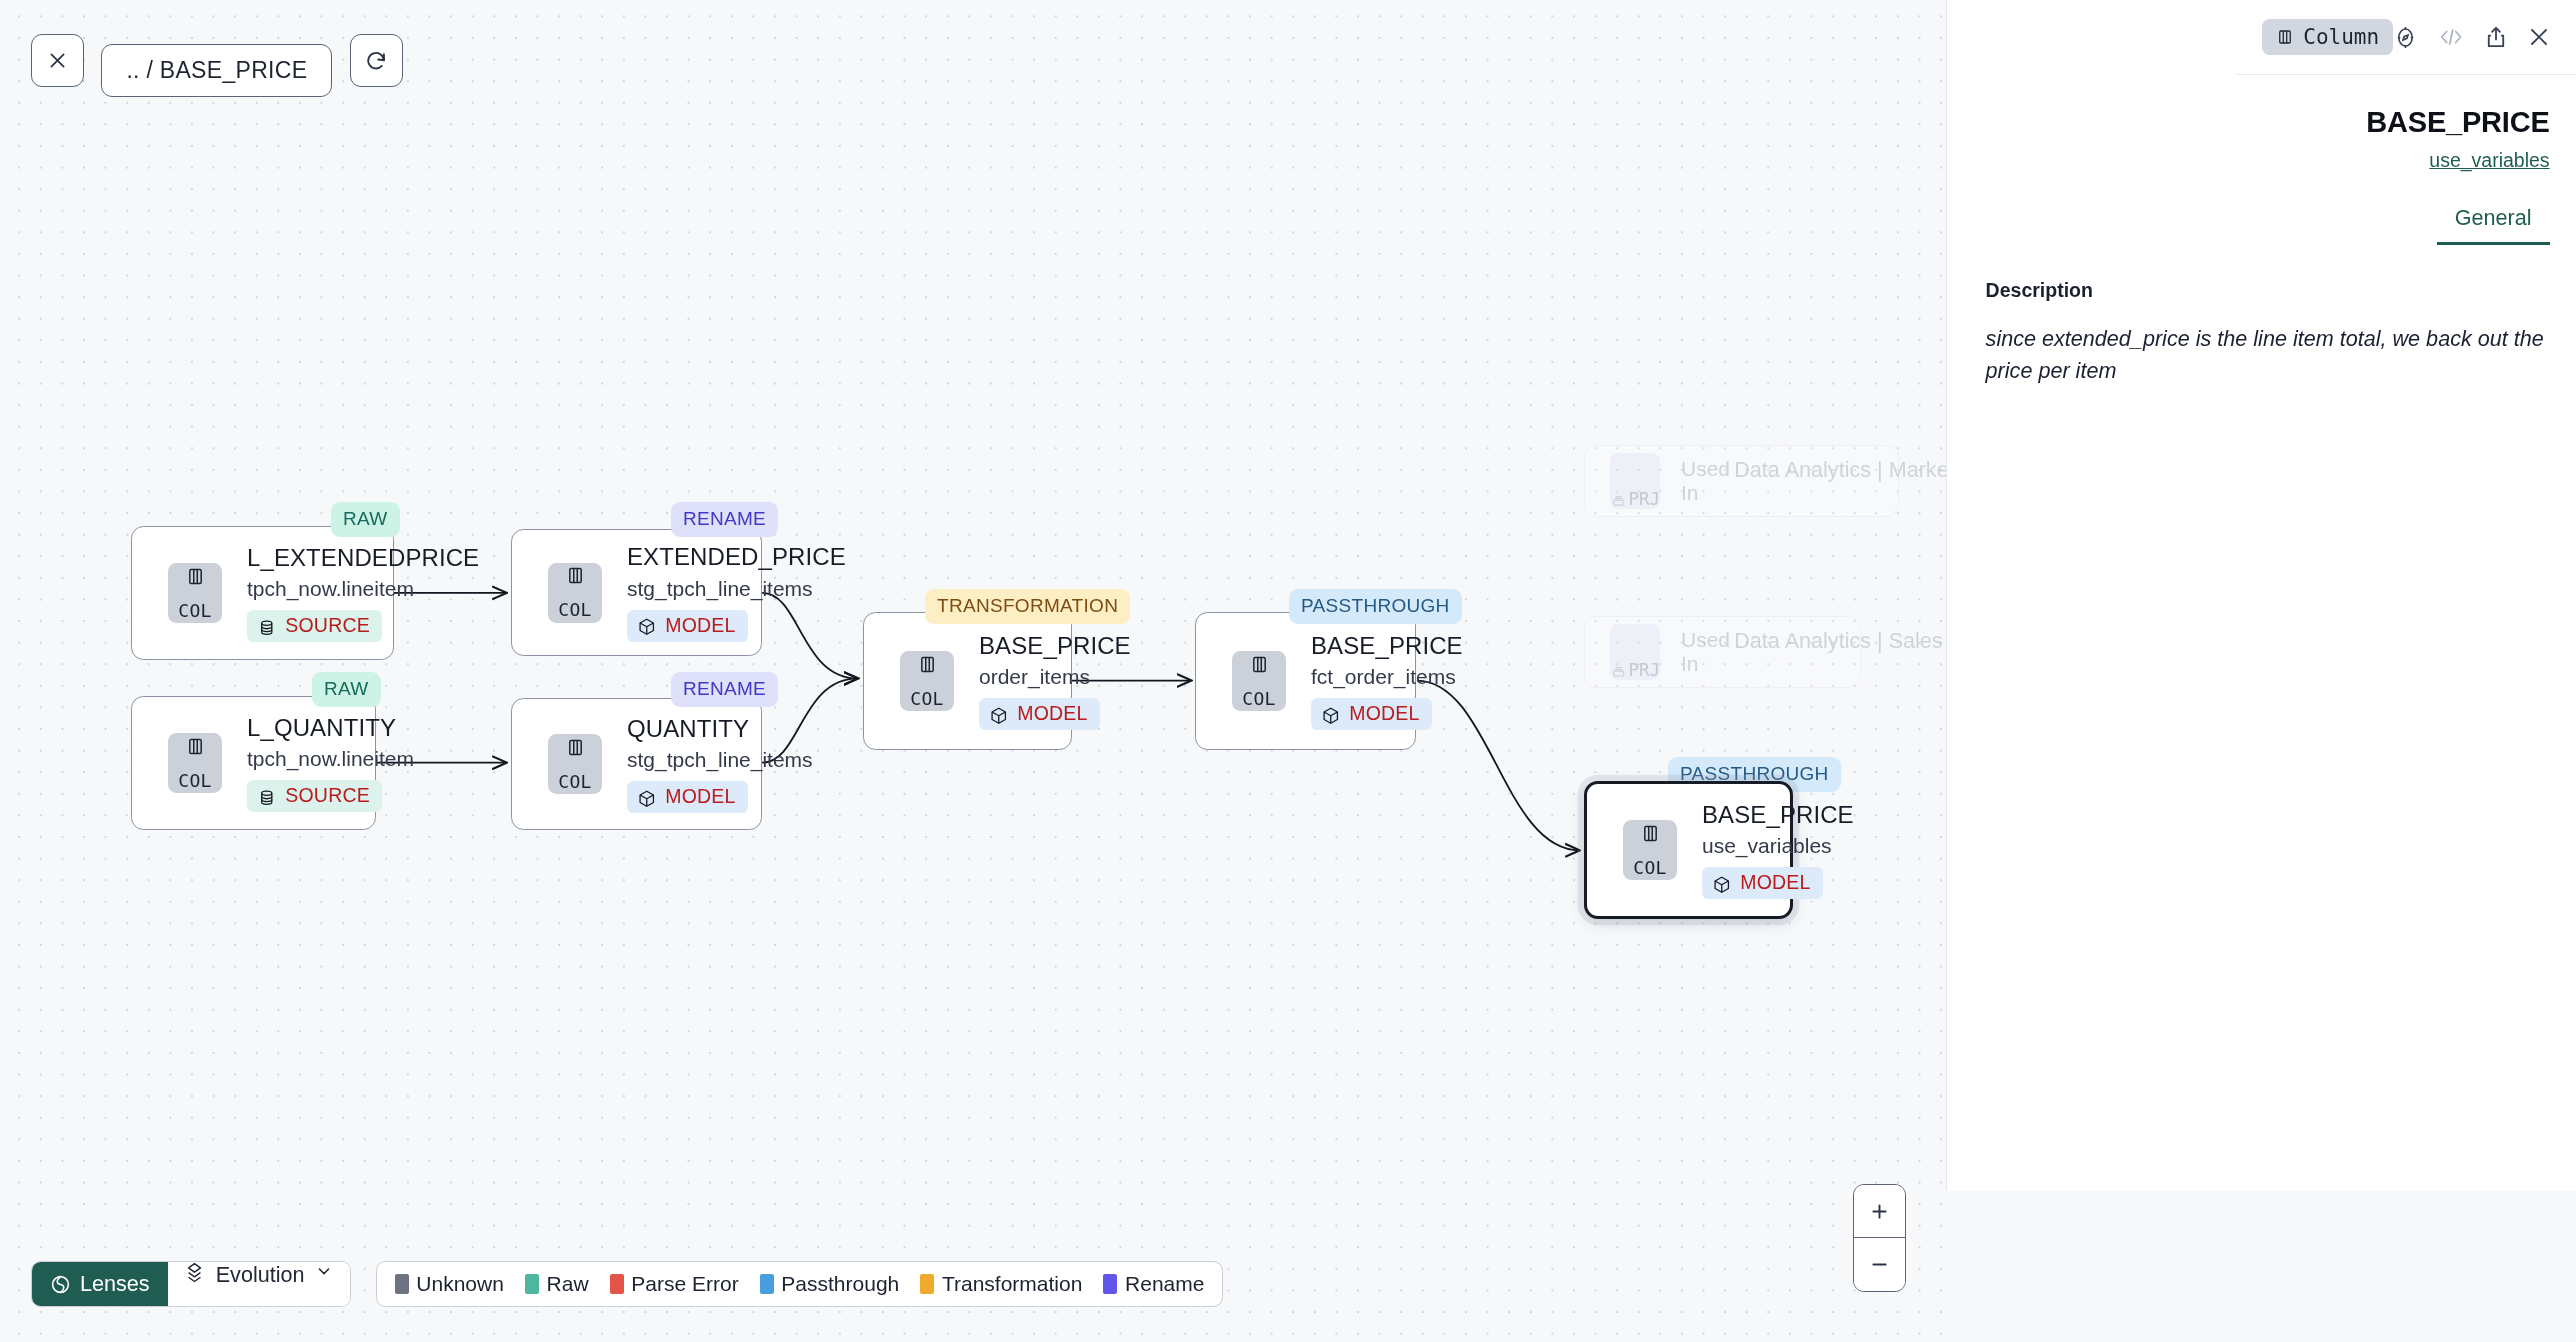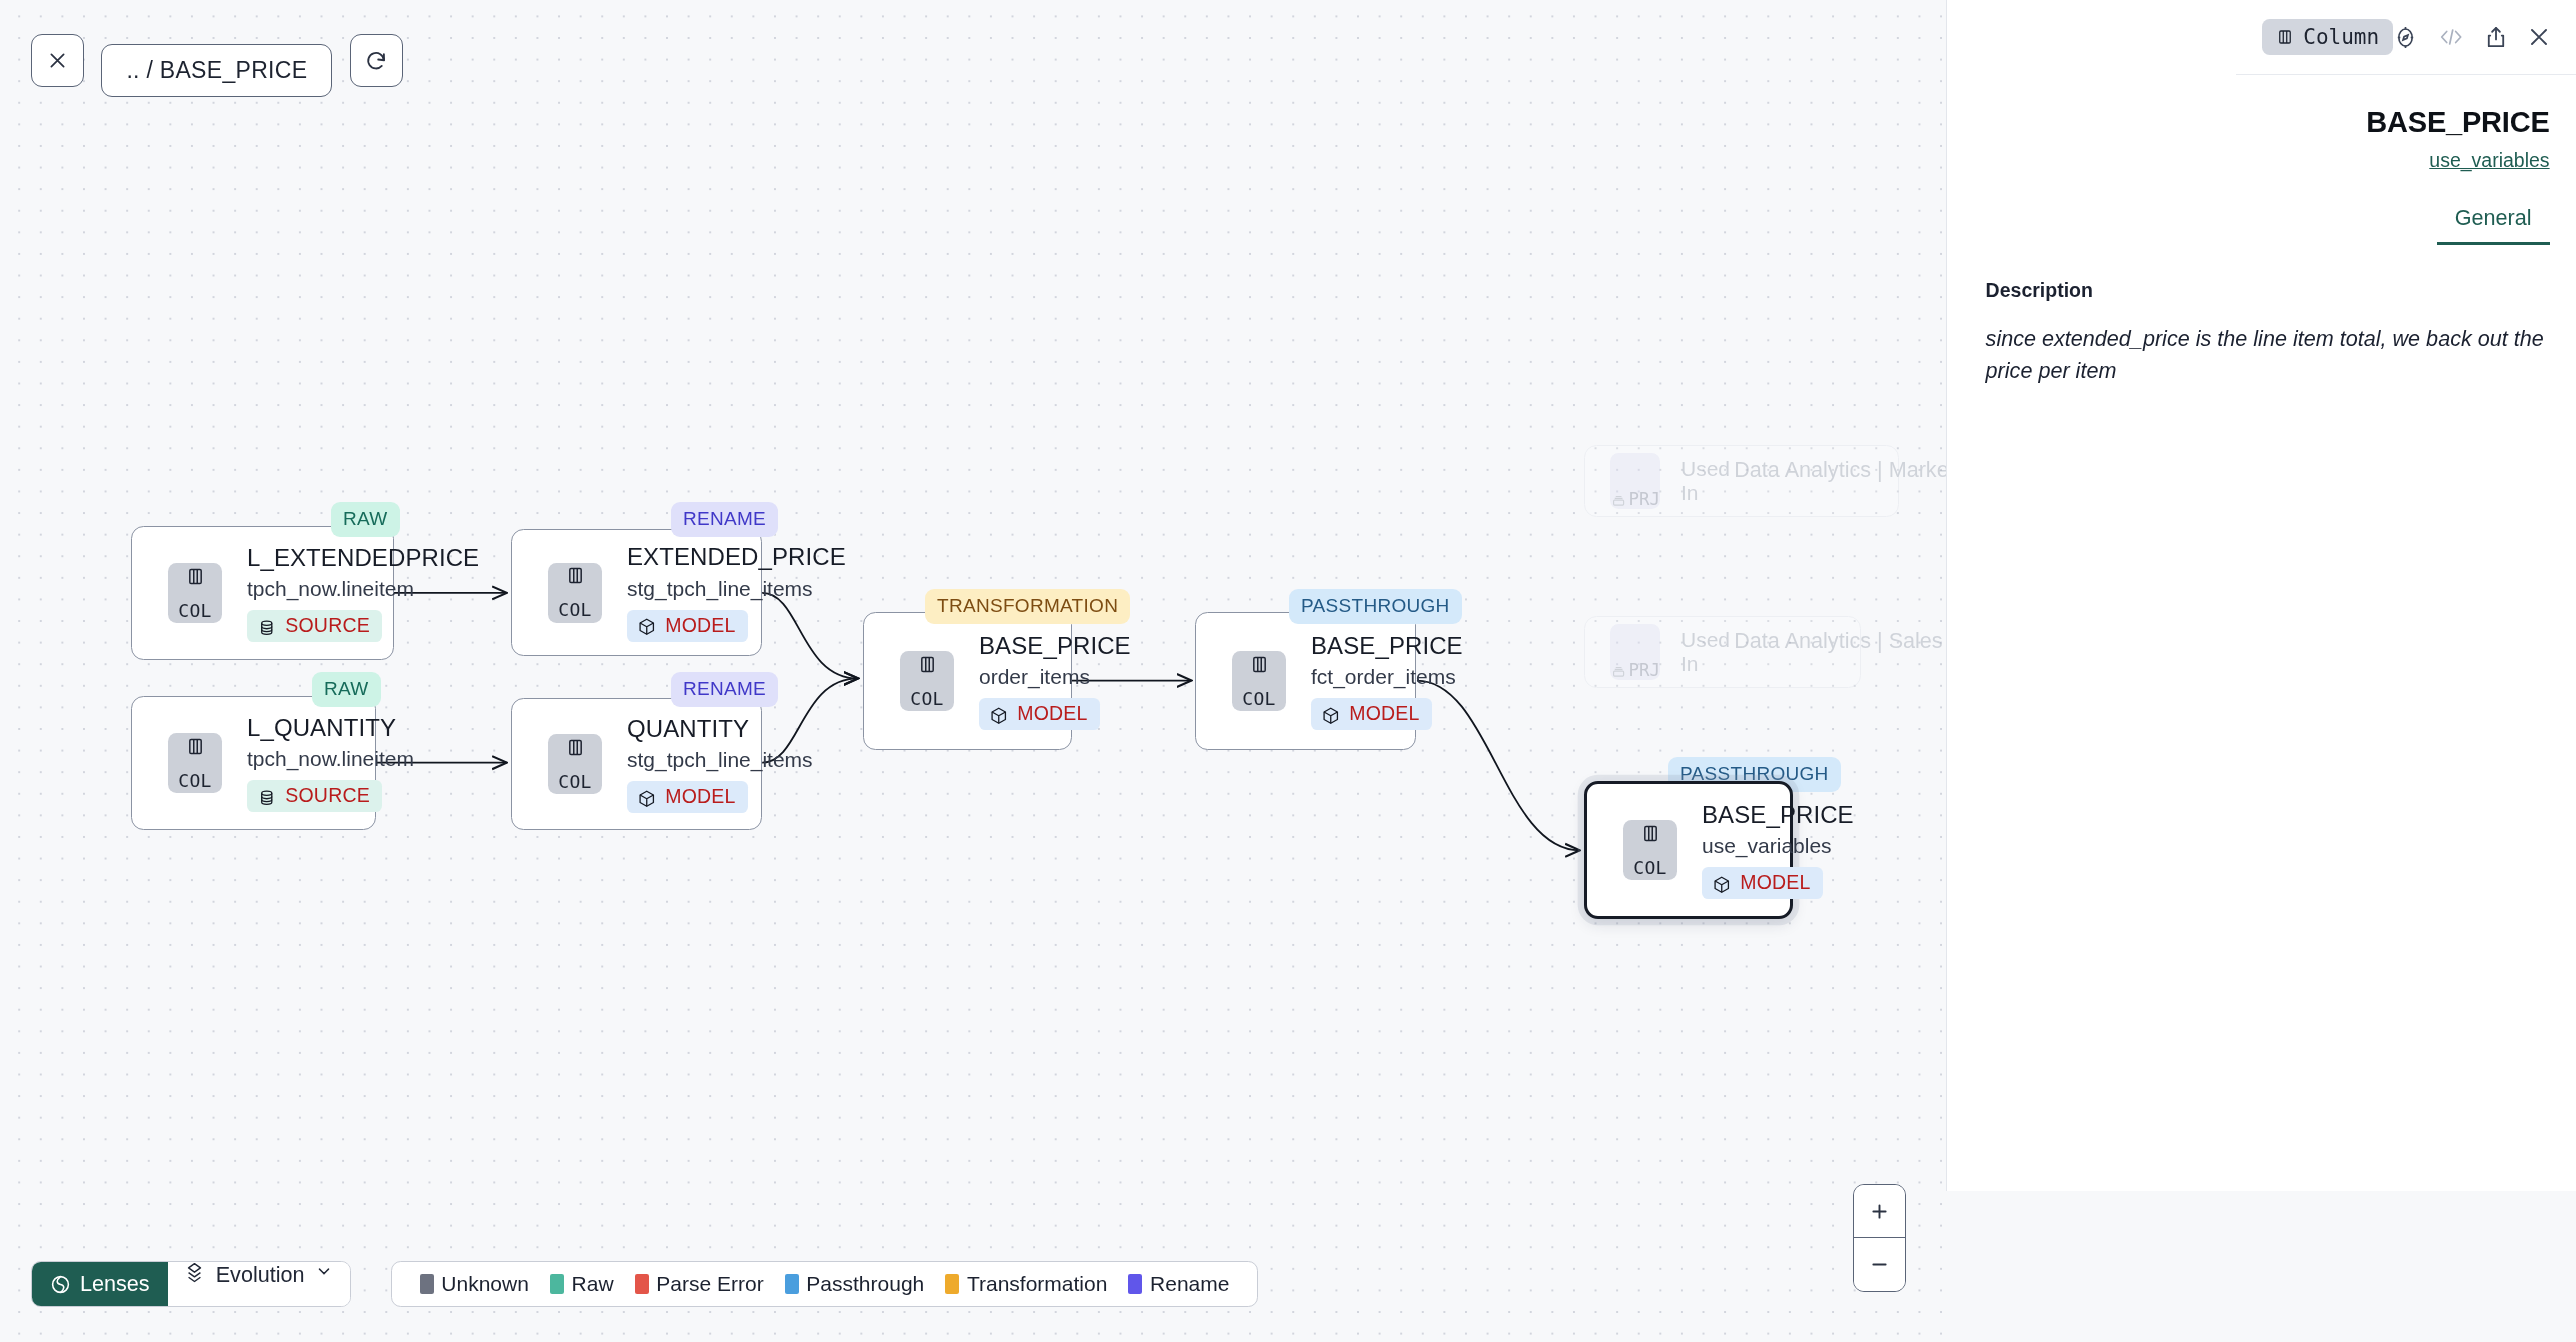--- a/index.html
+++ b/index.html
@@ -86,33 +86,33 @@
     align-items: flex-end; justify-content: center; gap: 1.4px; flex: none;
   }
   .usednode .prj .kindlabel { font-size: 17.4px; color: #818899; font-family: "DejaVu Sans Mono", monospace; }
   .usednode .ubody { margin-left: 21px; display: flex; gap: 4.2px; }
   .usednode .utop { font-size: 21px; color: #9aa1ae; }
   .usednode .ubot { font-size: 21.6px; color: #9aa1ae; white-space: nowrap; }
 
   #edges { position: absolute; inset: 0; width: 1946px; height: 1343px; z-index: 5; pointer-events: none; }
 
   
-  .bottom { position: absolute; left: 31px; bottom: 36px; display: flex; align-items: center; gap: 40px; z-index: 30; }
+  .bottom { position: absolute; left: 31px; bottom: 36px; display: flex; align-items: center; gap: 25px; z-index: 30; }
   .lensgroup { display: flex; border: 1.4px solid #c9cdd6; border-radius: 9.7px; overflow: hidden; background: #fff; height: 46px; }
   .lenses {
     background: #1f5d52; color: #fff; display: flex; align-items: center; gap: 9px;
     padding: 0 18px; font-size: 21.6px; cursor: pointer;
   }
   .evolution {
     display: flex; align-items: flex-start; gap: 10.4px; padding: 0 16.7px;
     font-size: 21.6px; color: #222836; background: #fff; cursor: pointer;
   }
   .legend {
     display: flex; align-items: center; gap: 21px; background: #fff;
-    border: 1.4px solid #c9cdd6; border-radius: 9.7px; height: 46px; padding: 0 28px;
+    border: 1.4px solid #c9cdd6; border-radius: 9.7px; height: 46px; padding: 0 18px;
   }
   .legitem { display: flex; align-items: center; gap: 7.7px; font-size: 21px; color: #1c2230; white-space: nowrap; }
   .swatch { width: 14px; height: 19.5px; border-radius: 2.1px; flex: none; }
 
   .zoomctl {
     position: absolute; right: 40px; bottom: 51px; width: 53px;
     background: #fff; border: 1.5px solid #5a6477; border-radius: 11px;
     display: flex; flex-direction: column; z-index: 30; overflow: hidden;
   }
   .zoomctl button {

